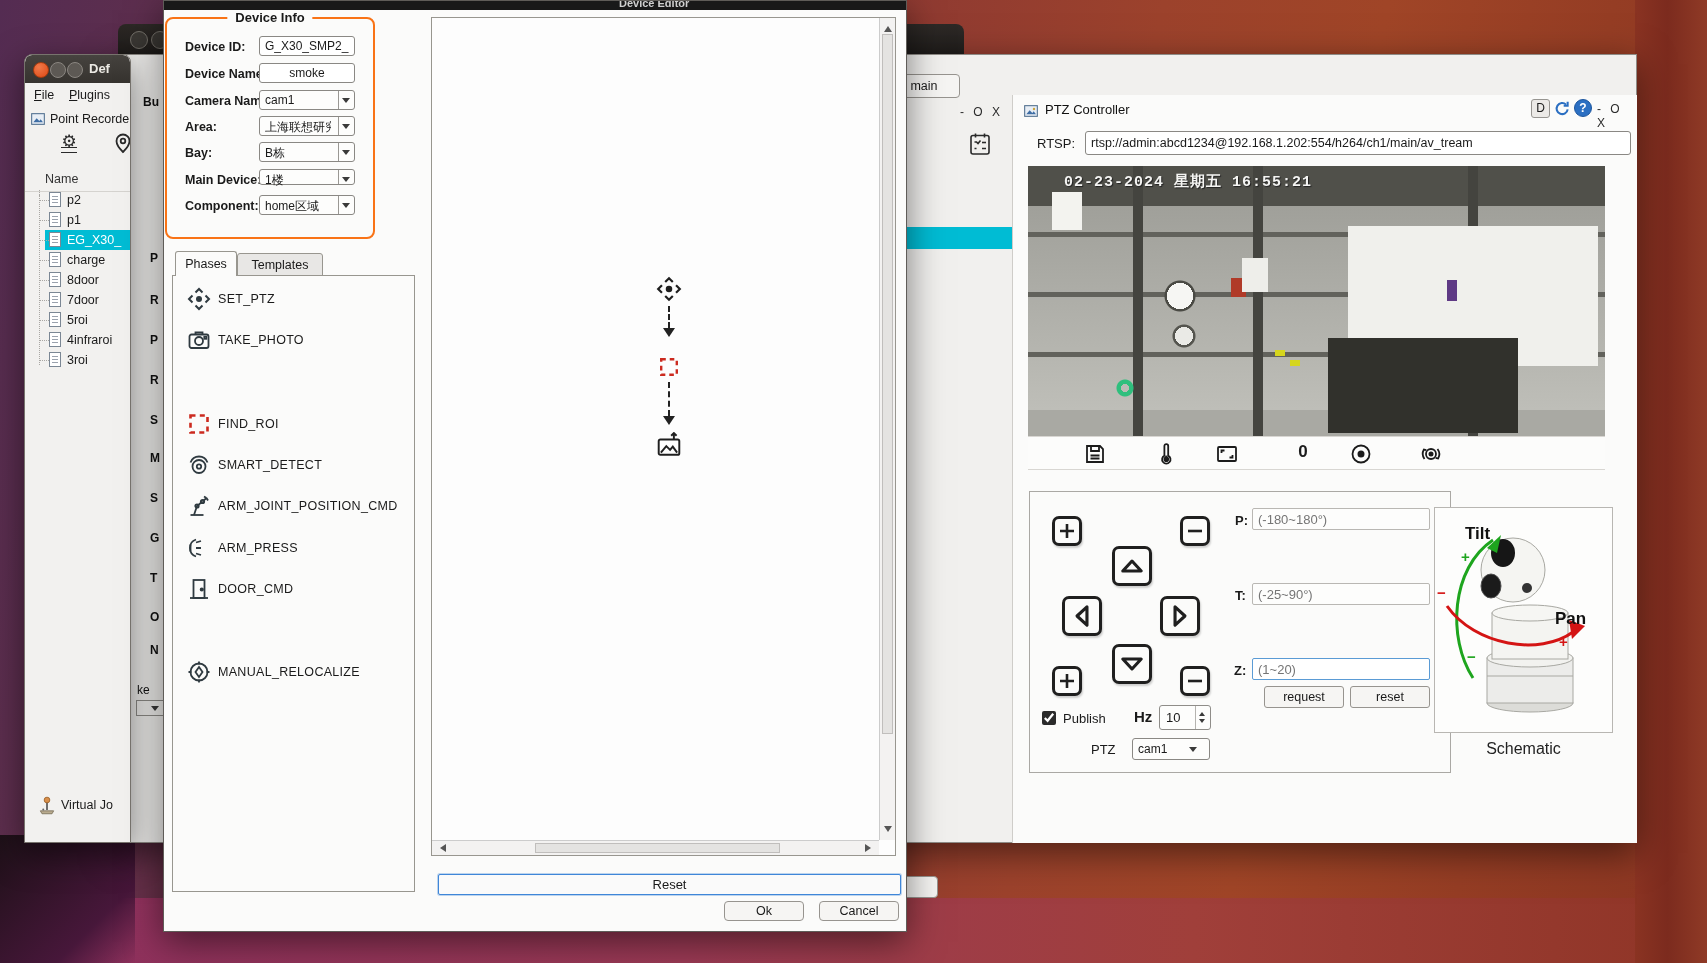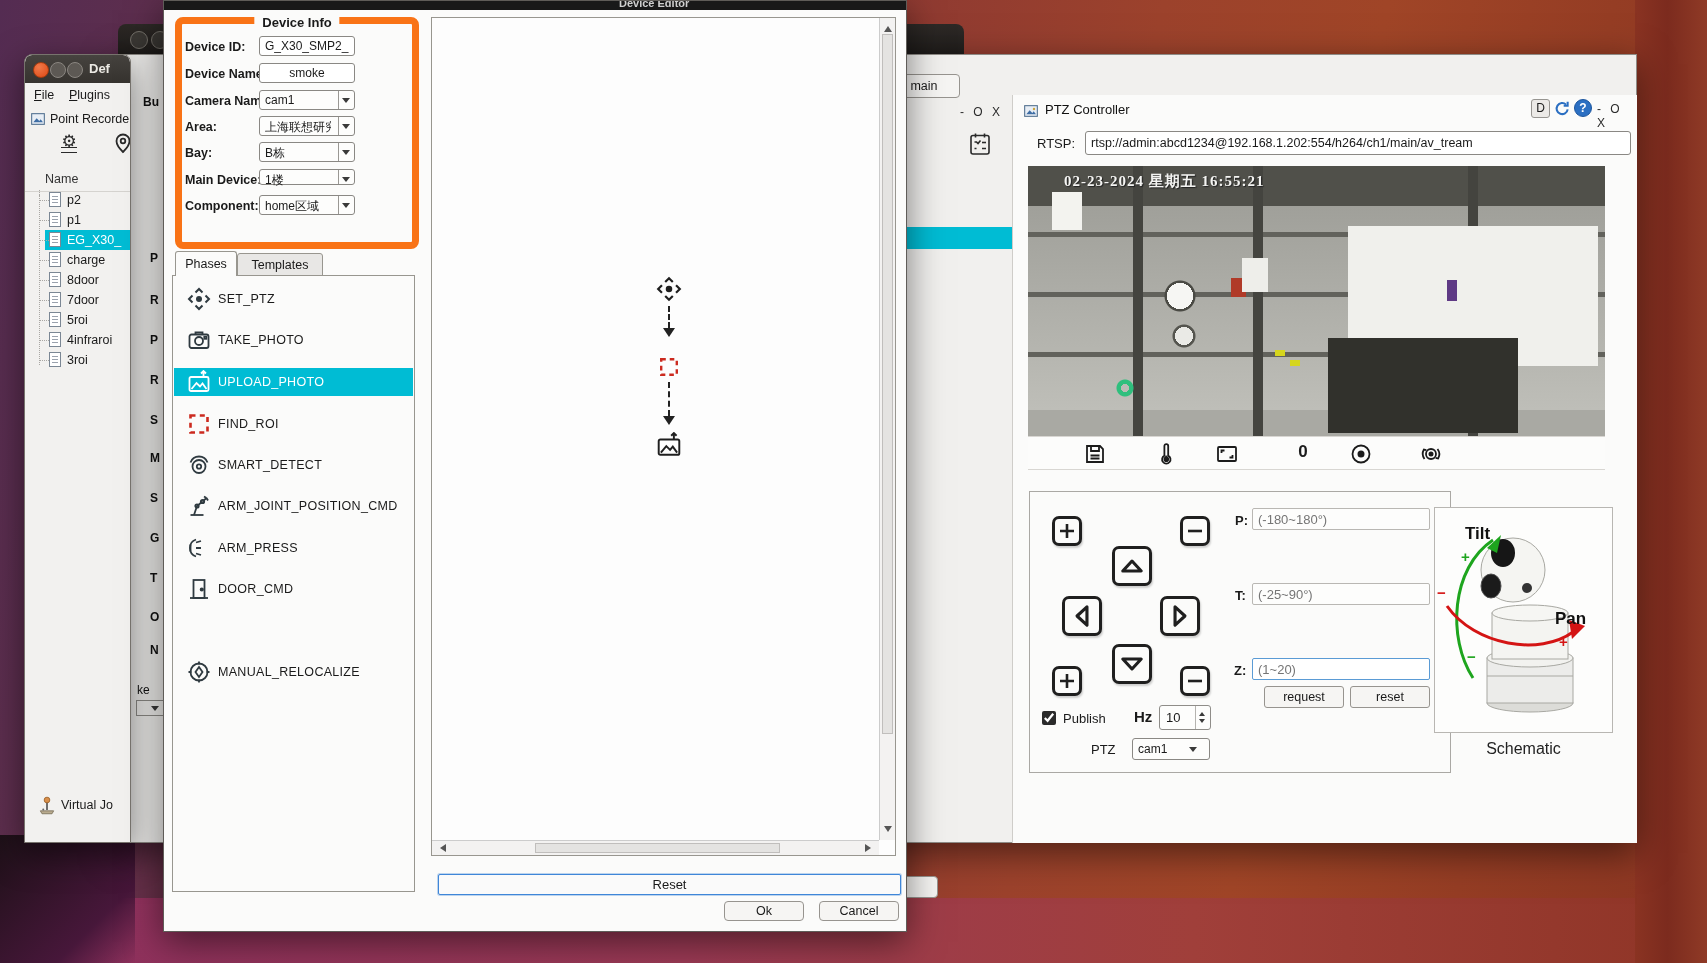--- a/index.html
+++ b/index.html
@@ -134,21 +134,21 @@
       linear-gradient(#44443f,#44443f),
       linear-gradient(#62625c,#62625c),
       linear-gradient(#62625c,#62625c),
       linear-gradient(#62625c,#62625c),
       linear-gradient(#50504a,#50504a),
       linear-gradient(#a9a9a3,#a9a9a3),
       linear-gradient(#9a9a94,#c2c2bc);
     background-size: 30px 38px, 26px 34px, 15px 19px, 10px 21px, 10px 6px, 10px 6px, auto, auto, auto, 190px 95px, 250px 140px, 10px 270px, 10px 270px, 10px 270px, 577px 5px, 577px 5px, 577px 5px, 577px 40px, 577px 26px, 577px 270px;
     background-position: 24px 26px, 214px 92px, 203px 112px, 419px 114px, 247px 184px, 262px 194px, 0 0, 0 0, 0 0, 300px 172px, 320px 60px, 105px 0, 225px 0, 440px 0, 0 66px, 0 126px, 0 186px, 0 0, 0 244px, 0 0;
     background-repeat:no-repeat;">
-    <span style="position:absolute;left:36px;top:6px;font-family:Liberation Serif, serif;font-weight:bold;font-size:15px;color:#f4f4f2;letter-spacing:1px;text-shadow:1px 1px 1px #222;">02-23-2024 星期五 16:55:21</span>
+    <span style="position:absolute;left:36px;top:6px;font-family:Liberation Mono, monospace;font-weight:bold;font-size:15px;color:#f4f4f2;letter-spacing:1px;text-shadow:1px 1px 1px #222;">02-23-2024 星期五 16:55:21</span>
   </div>
 
   <div class="abs" style="left:15px;top:341px;width:577px;height:34px;background:#fcfcfb;border-top:1px solid #d8d6d2;border-bottom:1px solid #d8d6d2;box-sizing:border-box;color:#1b1b1b;">
     <div class="abs" style="left:55px;top:5px;width:24px;height:24px;">
       <svg viewBox="0 0 24 24" width="24" height="24" fill="none" stroke="currentColor" stroke-width="1.8">
           <path d="M4 4h13l3 3v13H4z"></path>
           <path d="M8 4v5h8V4"></path>
           <path d="M7.5 13.5h9M7.5 16.5h9"></path>
         </svg>
     </div>
@@ -373,21 +373,21 @@
     <span style="position:absolute;left:36px;top:4px;font-size:12.5px;white-space:nowrap;">Virtual Jo</span>
   </div>
 </div>
 
 <div class="abs winshadow" style="left:163px;top:0;width:744px;height:932px;background:#fbfbfa;border:1px solid #5f5c58;box-sizing:border-box;">
 
   <div class="abs" style="left:0;top:0;right:0;height:9px;background:#191919;overflow:hidden;">
     <span style="position:absolute;left:455px;top:-4px;font-size:11px;font-weight:bold;color:#cfcfcf;">Device Editor</span>
   </div>
 
-  <div class="abs" style="left:11px;top:16px;width:206px;height:218px;border:7px solid #f97316;border-radius:8px;padding-left:24px;">
+  <div class="abs" style="left:1px;top:16px;width:206px;height:218px;border:2px solid #f97316;border-radius:8px;">
     <span style="position:absolute;left:50%;top:-9px;transform:translateX(-50%);background:#fbfbfa;padding:0 8px;font-weight:bold;font-size:13px;white-space:nowrap;">Device Info</span>
   </div>
   <span class="fieldlbl" style="left:21px;top:39px;">Device ID:</span>
   <input class="abs tinput" style="left: 95px; top: 35px; width: 96px; height: 20px; text-align: center;" readonly="" value="G_X30_SMP2_1">
   <span class="fieldlbl" style="left:21px;top:66px;">Device Name:</span>
   <input class="abs tinput" style="left: 95px; top: 62px; width: 96px; height: 20px; text-align: center;" readonly="" value="smoke">
   <span class="fieldlbl" style="left:21px;top:93px;">Camera Name:</span>
   <div class="combo" style="left:95px;top:89px;width:96px;height:20px;">
       <span class="cval">cam1</span>
       <span class="cbtn">
@@ -445,30 +445,20 @@
               <path d="M8.5 5.5 12 2l3.5 3.5"></path>
               <path d="M8.5 18.5 12 22l3.5-3.5"></path>
               <path d="M5.5 8.5 2 12l3.5 3.5"></path>
               <path d="M18.5 8.5 22 12l-3.5 3.5"></path>
             </g>
             <circle cx="12" cy="12" r="3" fill="currentColor"></circle>
           </svg>
         </span>
       <span class="plabel">SET_PTZ</span>
     </div>
-    <div class="phase-row sel" style="top:92px;">
-      <span class="picon">
-          <svg viewBox="0 0 24 24" width="24" height="24" fill="none" stroke="currentColor" stroke-width="1.8">
-            <rect x="2.5" y="7" width="19" height="14" rx="1.5"></rect>
-            <path d="M4.5 19l5-6 3.5 3.5 2.5-3 4 5.5"></path>
-            <path d="M16.5 7V1.5M14 3.5 16.5 1 19 3.5"></path>
-          </svg>
-        </span>
-      <span class="plabel">UPLOAD_PHOTO</span>
-    </div>
     <div class="phase-row" style="top:134px;">
       <span class="picon">
           <svg viewBox="0 0 24 24" width="24" height="24" fill="none" stroke="#cc2a1f" stroke-width="2.6">
             <rect x="3.5" y="3.5" width="17" height="17" stroke-dasharray="5 4.3"></rect>
           </svg>
         </span>
       <span class="plabel">FIND_ROI</span>
     </div>
     <div class="phase-row" style="top:175px;">
       <span class="picon">

